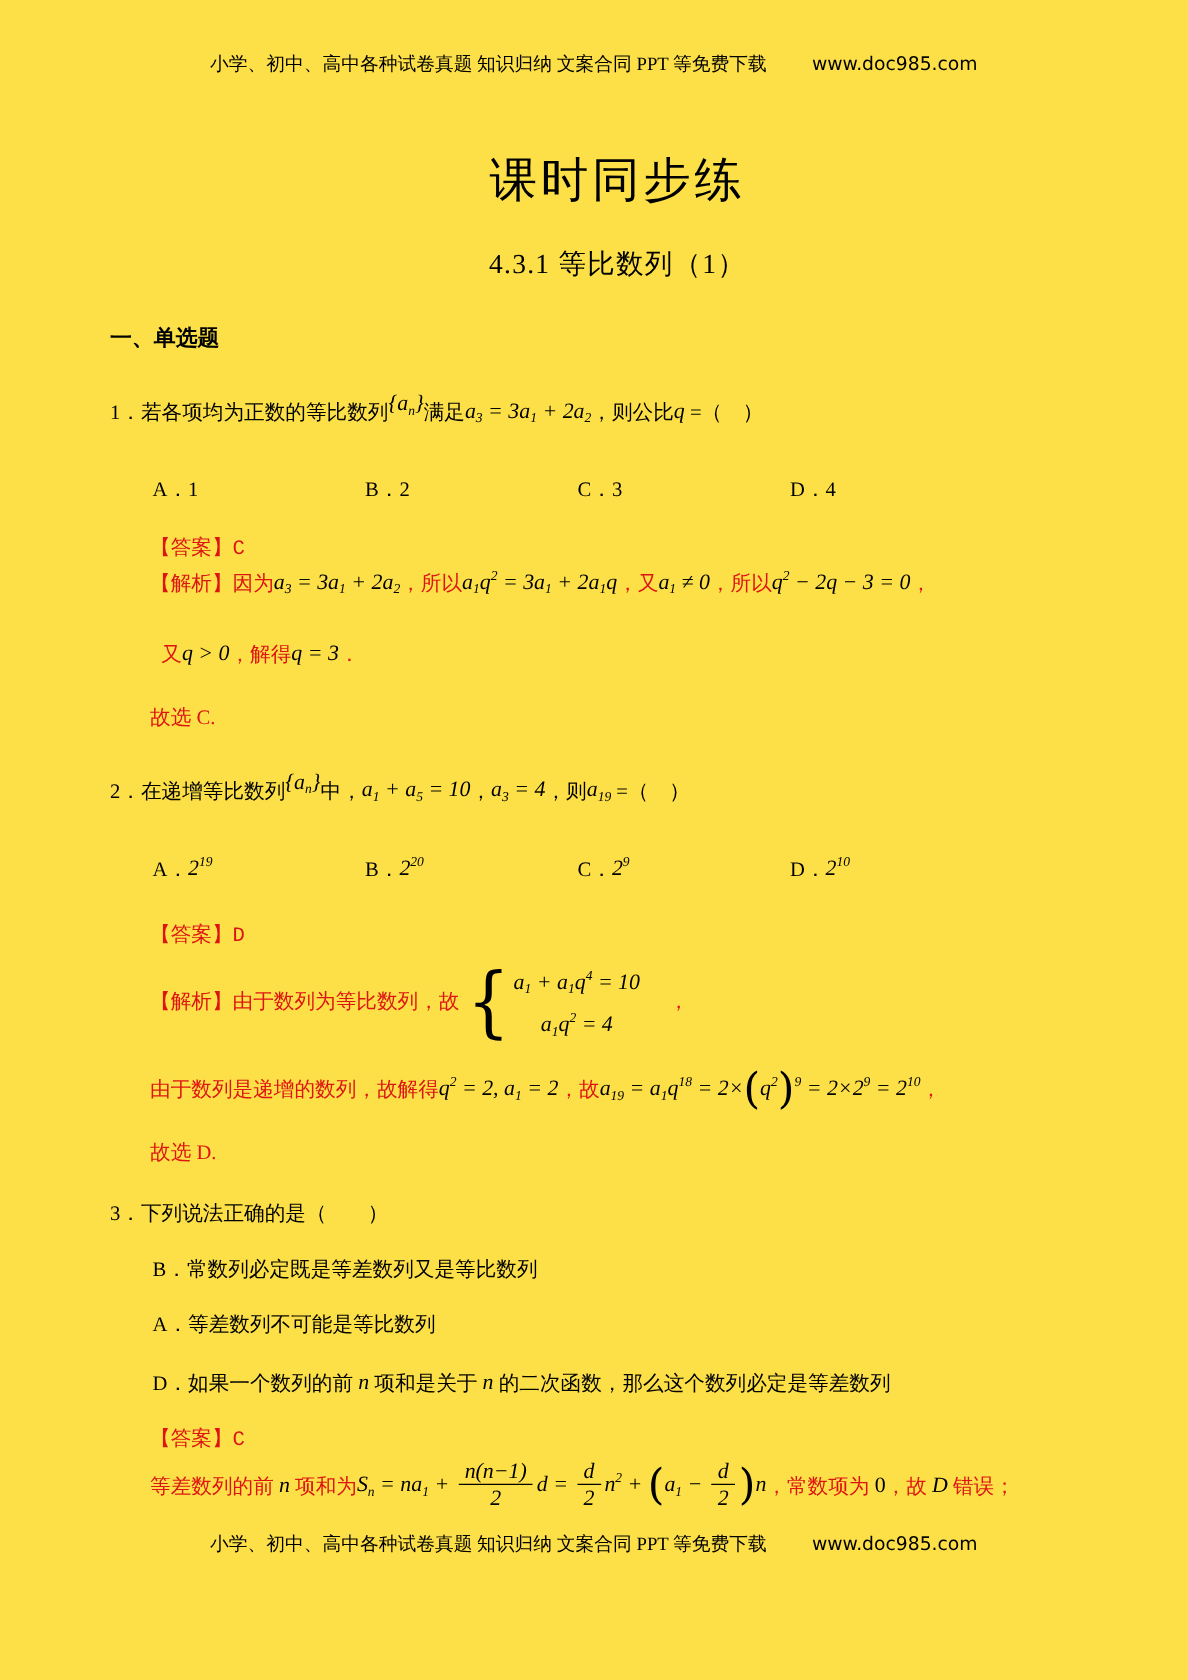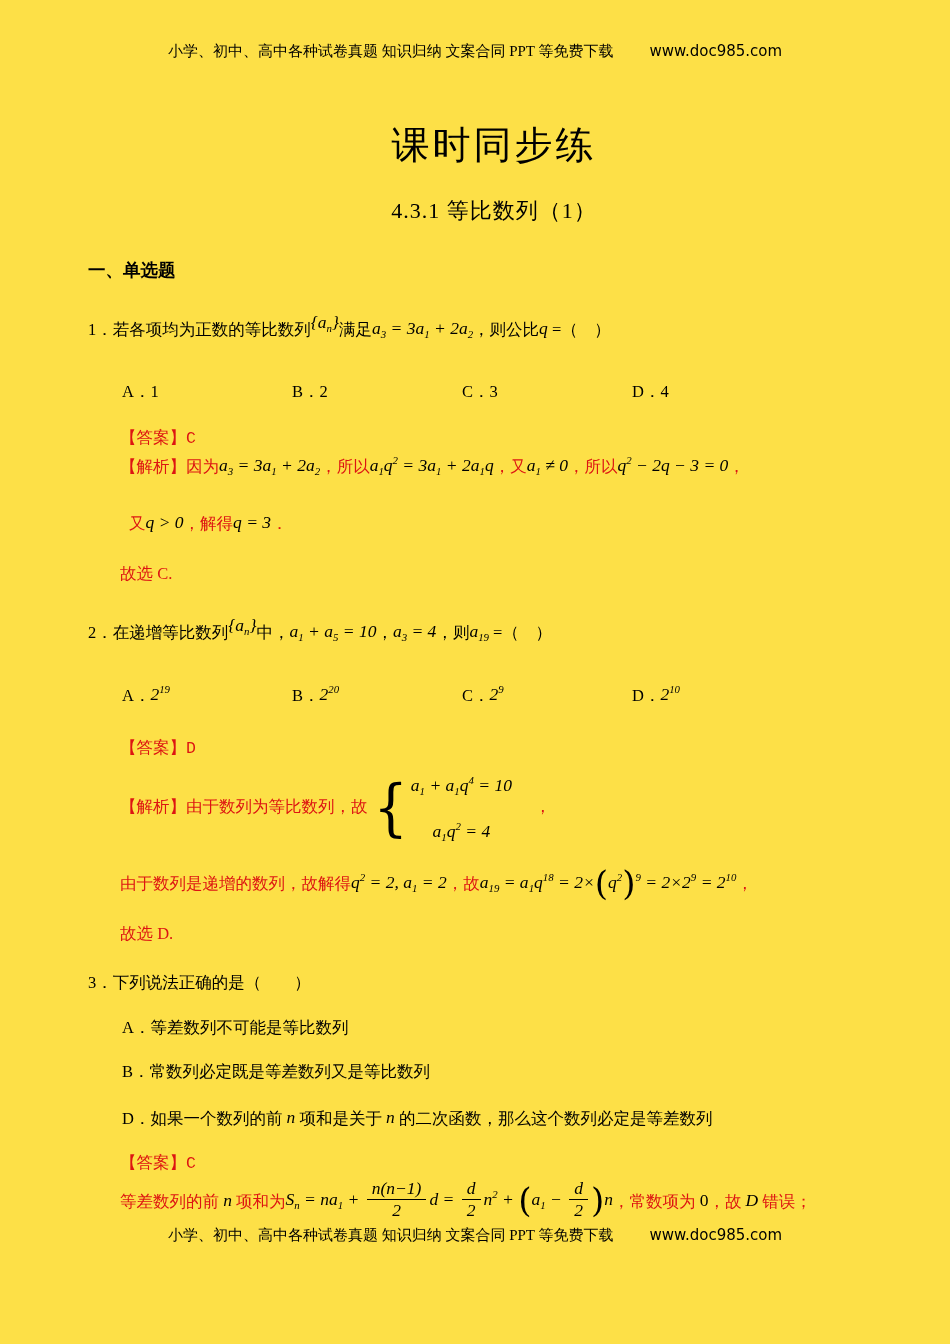--- a/index.html
+++ b/index.html
@@ -38,21 +38,21 @@
   
   .m { font-family:"Liberation Serif","DejaVu Serif",serif; font-style:italic; color:var(--ink); font-size:17.5px; vertical-align:1px; }
   .mr { vertical-align:7px; }
   .up { font-style:normal; }
   sub, sup { font-size:62%; line-height:0; }
   sub { vertical-align:-0.35em; }
   sup { vertical-align:0.65em; }
 
   .cases { display:inline-flex; align-items:center; vertical-align:middle; margin:2px 6px; color:var(--ink); }
   .brace { font-style:normal; font-size:54px; font-weight:300; line-height:0.9; transform:scaleY(1.15); margin-right:3px; color:var(--ink); font-family:"DejaVu Serif",serif; }
-  .ccol { display:inline-flex; flex-direction:column; gap:12px; align-items:center; }
+  .ccol { display:inline-flex; flex-direction:column; gap:0; align-items:center; }
   .ccol .m { display:block; }
 
   .frac { display:inline-flex; flex-direction:column; vertical-align:middle; text-align:center; margin:0 3px; line-height:1.2; position:relative; top:-2px; }
   .fn { display:block; border-bottom:1.4px solid var(--ink); padding:0 5px; }
   .fd { display:block; }
   .bp { font-style:normal; font-size:1.95em; font-weight:300; vertical-align:middle; line-height:0; font-family:"DejaVu Serif",serif; position:relative; top:-1px; }
 </style>
 </head>
 <body>
 
@@ -98,22 +98,22 @@
               <i class="m">a<sub>1</sub>q<sup>2</sup> = 4</i>
             </span>
           </span>　，</div>
       <div class="exp indent" style="margin-top:16px;">由于数列是递增的数列，故解得<i class="m">q<sup>2</sup> = 2, a<sub>1</sub> = 2</i>，故<i class="m">a<sub>19</sub> = a<sub>1</sub>q<sup>18</sup> = 2×<span class="bp">(</span>q<sup>2</sup><span class="bp">)</span><sup>9</sup> = 2×2<sup>9</sup> = 2<sup>10</sup></i>，</div>
       <div class="choose indent">故选 D.</div>
     </div>
 
     <div>
       <div class="stem" style="margin-top:24px;">3．下列说法正确的是（　　）</div>
       <div class="opts-col">
+        <div class="opt">B．常数列必定既是等差数列又是等比数列</div>
         <div class="opt">A．等差数列不可能是等比数列</div>
-        <div class="opt">B．常数列必定既是等差数列又是等比数列</div>
         <div class="opt">D．如果一个数列的前 <i class="m">n</i> 项和是关于 <i class="m">n</i> 的二次函数，那么这个数列必定是等差数列</div>
       </div>
       <div class="ans indent" style="margin-top:20px;">【答案】C</div>
       <div class="exp indent" style="margin-top:6px;">等差数列的前 <i class="m">n</i> 项和为<i class="m">S<sub>n</sub> = na<sub>1</sub> + <span class="frac">
               <span class="fn">n(n−1)</span>
               <span class="fd">2</span>
             </span>d = <span class="frac">
               <span class="fn">d</span>
               <span class="fd">2</span>
             </span>n<sup>2</sup> + <span class="bp">(</span>a<sub>1</sub> − <span class="frac">

